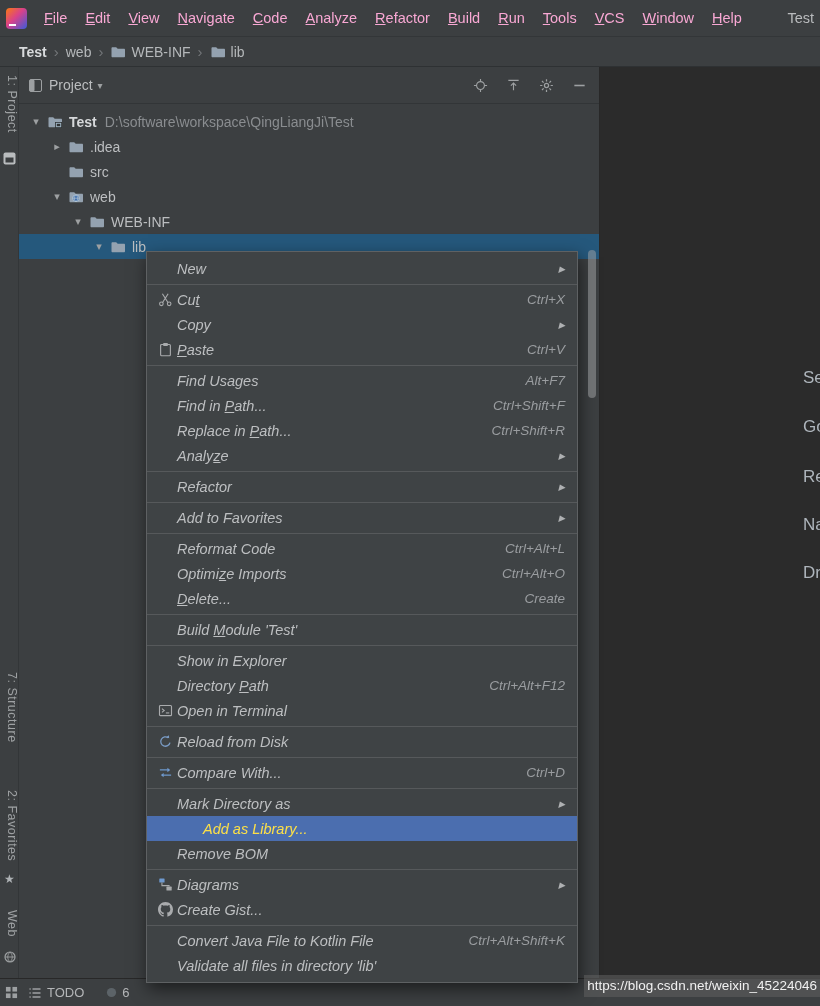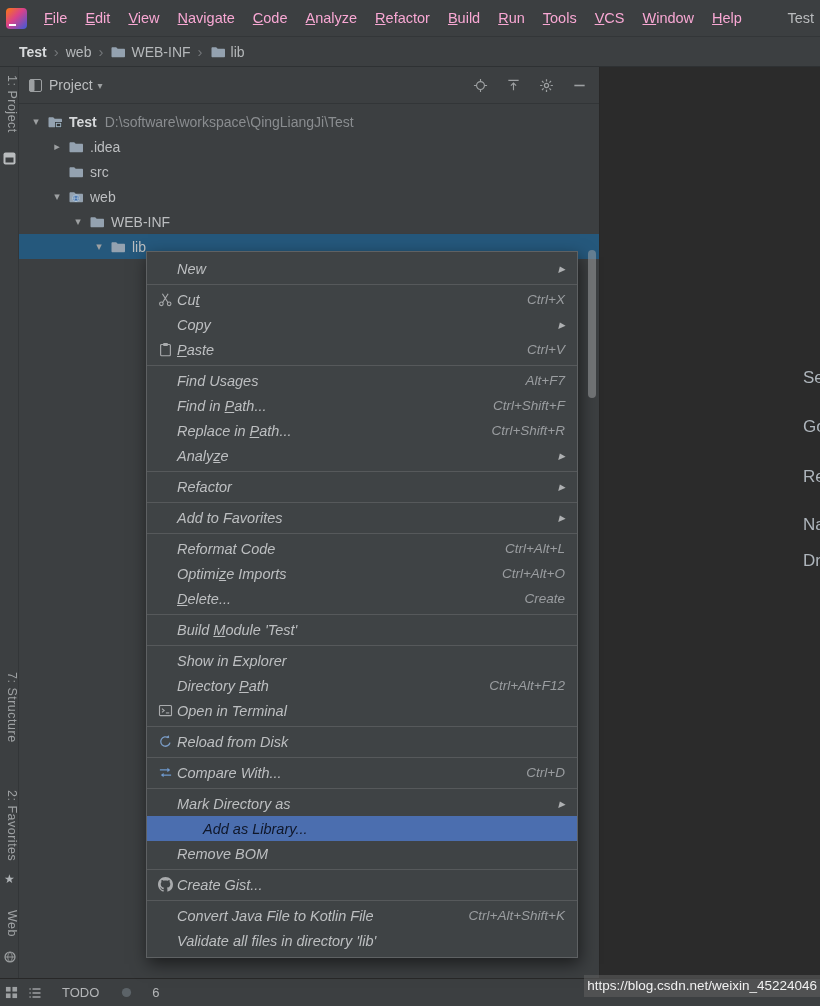--- a/index.html
+++ b/index.html
@@ -58,31 +58,31 @@
 
   
   .scroll-thumb{position:absolute;left:588px;top:250px;width:8px;height:148px;border-radius:4px;
                 background:rgba(164,166,168,.5);z-index:41;}
 
   
   .context-menu{position:absolute;left:146px;top:251px;width:432px;background:#3f4345;
                 border:1px solid #5e6163;box-shadow:2px 6px 16px rgba(0,0,0,.55);
                 padding:4px 0;z-index:40;font-size:14.5px;}
   .cm-item{height:25px;display:flex;align-items:center;padding:0 12px 0 6px;color:#bdbfc1;font-style:italic;}
-  .cm-item.selected{background:#4b6eaf;color:#0f172a;padding-left:32px;}
+  .cm-item.selected{background:#4b6eaf;color:#fde047;padding-left:32px;}
   .cm-icon{width:24px;flex:none;display:flex;justify-content:center;align-items:center;}
   .cm-label{white-space:nowrap;}
   .cm-shortcut{margin-left:auto;color:#9a9da0;font-size:13.5px;white-space:nowrap;text-align:right;}
   .cm-item.has-sub::after{content:"▶";font-size:8.5px;color:#aeb0b2;margin-left:auto;}
   .cm-sep{height:1px;background:#56595b;margin:2.5px 0;}
 
   
   .statusbar{position:absolute;left:0;right:0;bottom:0;height:28px;background:#3c3f41;border-top:1px solid #282828;
              display:flex;align-items:center;font-size:13px;color:#b4b6b8;padding-left:5px;}
-  .sb-item{display:flex;align-items:center;gap:20px;text-align:right;}
+  .sb-item{display:flex;align-items:center;gap:5px;text-align:right;}
   .sb-todo{margin-left:10px;}
   .sb-count{margin-left:22px;}
 
   
   .watermark{position:absolute;right:0;bottom:9px;z-index:50;background:rgba(97,97,97,.55);
              color:#f0f0f0;font-size:13.5px;padding:3px 3px 4px;white-space:nowrap;}
 </style>
 </head>
 <body>
 
@@ -268,21 +268,21 @@
           <span class="tw-label">lib</span>
         </div>
       </div>
   </section>
 
   <section class="editor" id="editor">
       <span class="hint" style="top: 301px;">Se</span>
       <span class="hint" style="top: 350px;">Go</span>
       <span class="hint" style="top: 400px;">Re</span>
       <span class="hint" style="top: 448px;">Na</span>
-      <span class="hint" style="top: 484px;">Dr</span>
+      <span class="hint" style="top: 496px;">Dr</span>
     </section>
 
   <div class="scroll-thumb"></div>
 
   <div class="context-menu" id="context-menu">
       <div class="cm-item has-sub">
         <span class="cm-icon"></span>
         <span class="cm-label">New</span>
       </div>
       <div class="cm-sep"></div>
@@ -424,20 +424,32 @@
       </div>
       <div class="cm-item selected">
         <span class="cm-icon"></span>
         <span class="cm-label">Add as Library...</span>
       </div>
       <div class="cm-item">
         <span class="cm-icon"></span>
         <span class="cm-label">Remove BOM</span>
       </div>
       <div class="cm-sep"></div>
+      <div class="cm-item has-sub">
+        <span class="cm-icon">
+          <span class="svg-icon">
+            <svg width="15" height="15" viewBox="0 0 16 16">
+              <rect x="1.4" y="1.6" width="5.6" height="4.2" rx="0.6" fill="#6f9ad0"></rect>
+              <rect x="9" y="10.2" width="5.6" height="4.2" rx="0.6" fill="#a9abad"></rect>
+              <path d="M4.2 5.8v3.4h7.6v1" stroke="#a9abad" fill="none" stroke-width="1.1"></path>
+            </svg>
+          </span>
+        </span>
+        <span class="cm-label">Diagrams</span>
+      </div>
       <div class="cm-item">
         <span class="cm-icon">
           <span class="svg-icon">
             <svg width="15" height="15" viewBox="0 0 16 16">
               <path d="M8 0C3.58 0 0 3.58 0 8c0 3.54 2.29 6.53 5.47 7.59.4.07.55-.17.55-.38 0-.19-.01-.82-.01-1.49-2.01.37-2.53-.49-2.69-.94-.09-.23-.48-.94-.82-1.13-.28-.15-.68-.52-.01-.53.63-.01 1.08.58 1.23.82.72 1.21 1.87.87 2.33.66.07-.52.28-.87.51-1.07-1.78-.2-3.64-.89-3.64-3.95 0-.87.31-1.59.82-2.15-.08-.2-.36-1.02.08-2.12 0 0 .67-.21 2.2.82.64-.18 1.32-.27 2-.27s1.36.09 2 .27c1.53-1.04 2.2-.82 2.2-.82.44 1.1.16 1.92.08 2.12.51.56.82 1.27.82 2.15 0 3.07-1.87 3.75-3.65 3.95.29.25.54.73.54 1.48 0 1.07-.01 1.93-.01 2.2 0 .21.15.46.55.38A8.01 8.01 0 0 0 16 8c0-4.42-3.58-8-8-8z" fill="#a9abad"></path>
             </svg>
           </span>
         </span>
         <span class="cm-label">Create Gist...</span>
       </div>

